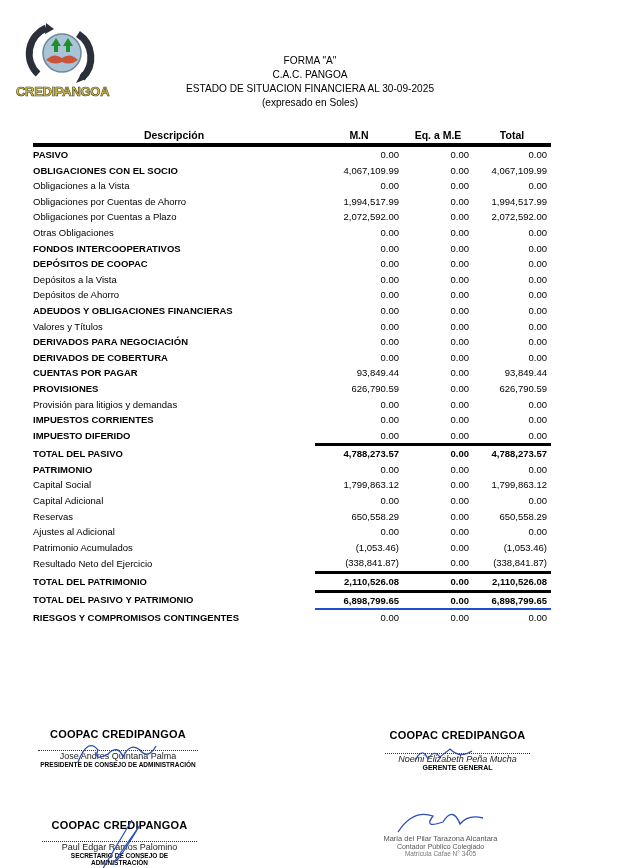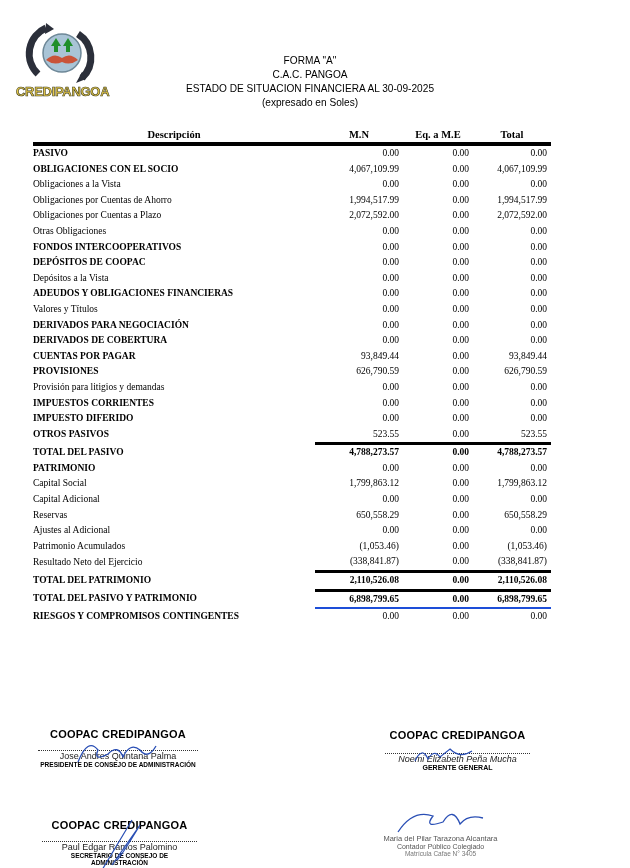--- a/index.html
+++ b/index.html
@@ -1,21 +1,21 @@
 <!DOCTYPE html>
 <html><head>
 <meta charset="utf-8">
 <style>
   html,body{margin:0;padding:0;background:#ffffff;}
   body{width:630px;height:868px;position:relative;overflow:hidden;font-family:"Liberation Sans",sans-serif;color:#000;}
   .logo{position:absolute;left:16px;top:22px;width:92px;height:80px;}
   .logo-text{position:absolute;left:0;top:62px;width:92px;text-align:center;font-family:"Liberation Sans",sans-serif;font-weight:bold;font-size:13px;color:#e6c84a;-webkit-text-stroke:0.6px #3a3a1a;letter-spacing:-0.3px;}
   .title-block{position:absolute;left:130px;top:53px;width:360px;text-align:center;font-family:"Liberation Sans Narrow","Liberation Sans",sans-serif;font-size:11px;line-height:14px;font-weight:normal;}
   .title-block div{transform:scaleX(0.92);}
-  table.fs{position:absolute;left:33px;top:128px;width:518px;border-collapse:collapse;font-size:9.5px;table-layout:fixed;font-family:Liberation Serif, serif;}
+  table.fs{position:absolute;left:33px;top:128px;width:518px;border-collapse:collapse;font-size:9.5px;table-layout:fixed;}
   table.fs col.c1{width:282px;} table.fs col.c2{width:88px;} table.fs col.c3{width:70px;} table.fs col.c4{width:78px;}
   table.fs th{font-weight:bold;font-size:10.5px;padding:1px 0 2px 0;border-bottom:4px solid #000;text-align:center;}
   table.fs th.num{text-align:center;}
   table.fs td{padding:0;height:15.6px;line-height:15.6px;white-space:nowrap;}
   table.fs td.num{text-align:right;padding-right:4px;}
   table.fs td.mid{text-align:right;padding-right:4px;}
   tr.bold td.desc{font-weight:bold;}
   tr.total td{font-weight:bold;}
   tr.line-top td.num,tr.line-top td.mid{border-top:3px solid #000;}
   tr.line-bottom td.num,tr.line-bottom td.mid{border-bottom:2px solid #1d4ed8;}
@@ -113,20 +113,26 @@
         <td class="num">0.00</td>
         <td class="mid">0.00</td>
         <td class="num">0.00</td>
       </tr>
       <tr>
         <td class="desc">Depósitos a la Vista</td>
         <td class="num">0.00</td>
         <td class="mid">0.00</td>
         <td class="num">0.00</td>
       </tr>
+      <tr>
+        <td class="desc">Depósitos de Ahorro</td>
+        <td class="num">0.00</td>
+        <td class="mid">0.00</td>
+        <td class="num">0.00</td>
+      </tr>
       <tr class="bold">
         <td class="desc">ADEUDOS Y OBLIGACIONES FINANCIERAS</td>
         <td class="num">0.00</td>
         <td class="mid">0.00</td>
         <td class="num">0.00</td>
       </tr>
       <tr>
         <td class="desc">Valores y Títulos</td>
         <td class="num">0.00</td>
         <td class="mid">0.00</td>
@@ -166,26 +172,20 @@
         <td class="desc">IMPUESTOS CORRIENTES</td>
         <td class="num">0.00</td>
         <td class="mid">0.00</td>
         <td class="num">0.00</td>
       </tr>
       <tr class="bold">
         <td class="desc">IMPUESTO DIFERIDO</td>
         <td class="num">0.00</td>
         <td class="mid">0.00</td>
         <td class="num">0.00</td>
-      </tr>
-      <tr class="bold">
-        <td class="desc">OTROS PASIVOS</td>
-        <td class="num">523.55</td>
-        <td class="mid">0.00</td>
-        <td class="num">523.55</td>
       </tr>
       <tr class="bold total line-top">
         <td class="desc">TOTAL DEL  PASIVO</td>
         <td class="num">4,788,273.57</td>
         <td class="mid">0.00</td>
         <td class="num">4,788,273.57</td>
       </tr>
       <tr class="bold">
         <td class="desc">PATRIMONIO</td>
         <td class="num">0.00</td>

